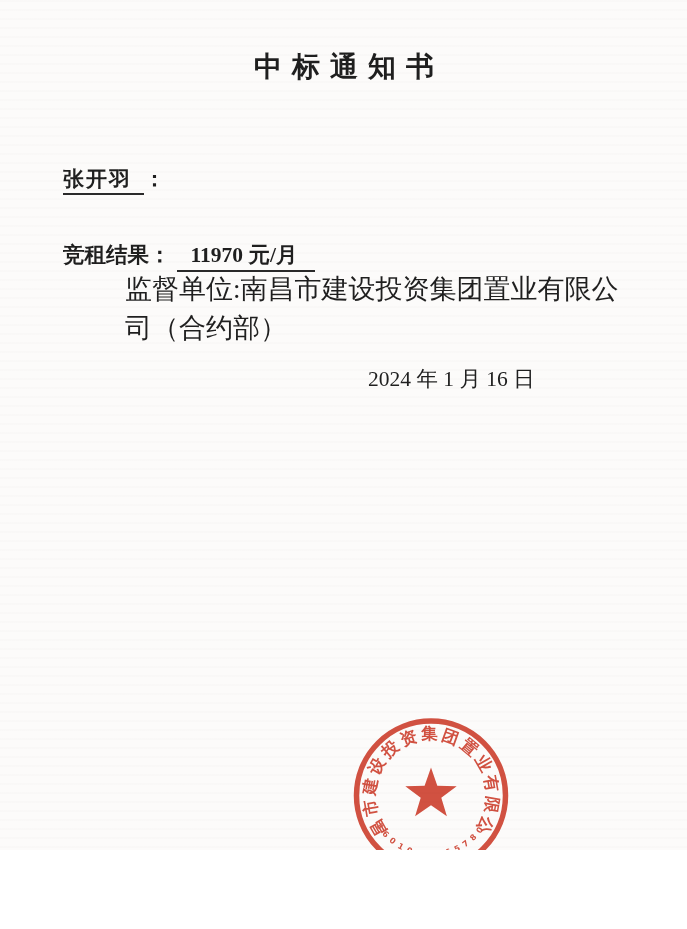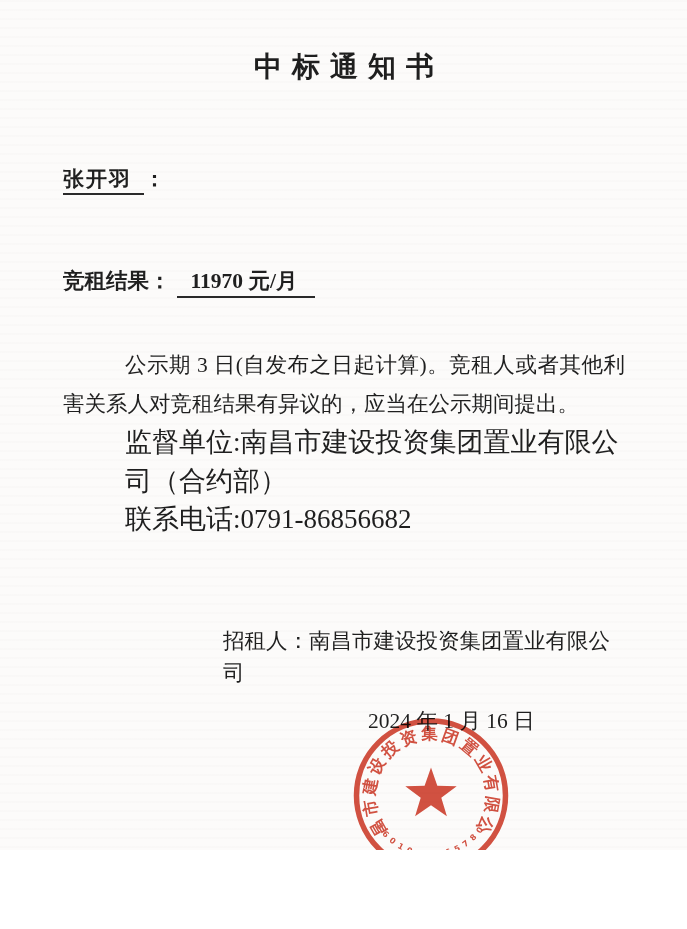--- a/index.html
+++ b/index.html
@@ -55,21 +55,21 @@
   .body-para {
     margin-top: 13px;
   }
   .strong-underline {
     font-weight: bold;
     text-decoration: underline;
     text-decoration-thickness: 1.6px;
     text-underline-offset: 6px;
   }
   .result-line {
-    margin-top: 72px;
+    margin-top: 46px;
     font-size: 21.5px;
     font-weight: bold;
     line-height: 30px;
   }
   .result-value {
     border-bottom: 2px solid #2a2a2a;
     padding: 0 18px 3px 14px;
     margin-left: 6px;
   }
   .notice-para {
@@ -126,29 +126,24 @@
 
     <div class="salutation">
       <span class="name">张开羽</span><span>：</span>
     </div>
 
 
     <div class="result-line">
       <span class="result-label">竞租结果：</span><span class="result-value">11970 元/月</span>
     </div>
 
-    <p class="para notice-para">公示期 3 日(自发布之日起计算)。竞租人或者其他利害关系人对竞租结果有异议的，应当在公示期间提出。</p>
 
     <div class="contact-line">监督单位:南昌市建设投资集团置业有限公司（合约部）</div>
 
-    <div class="contact-line">联系电话:0791-86856682</div>
 
-    <div class="signature-line">
-      <span>招租人：</span><span>南昌市建设投资集团置业有限公司</span>
-    </div>
 
     <div class="date-line">2024 年 1 月 16 日</div>
   </div>
 
   <div class="seal">
     <svg viewBox="0 0 160 160" xmlns="http://www.w3.org/2000/svg">
       <defs>
         <path id="seal-arc-top" d="M 31.5 108 A 56 56 0 1 1 128.5 108" fill="none"></path>
         <path id="seal-arc-bottom" d="M 27.5 113.5 A 63 63 0 0 0 132.5 113.5" fill="none"></path>
       </defs>

